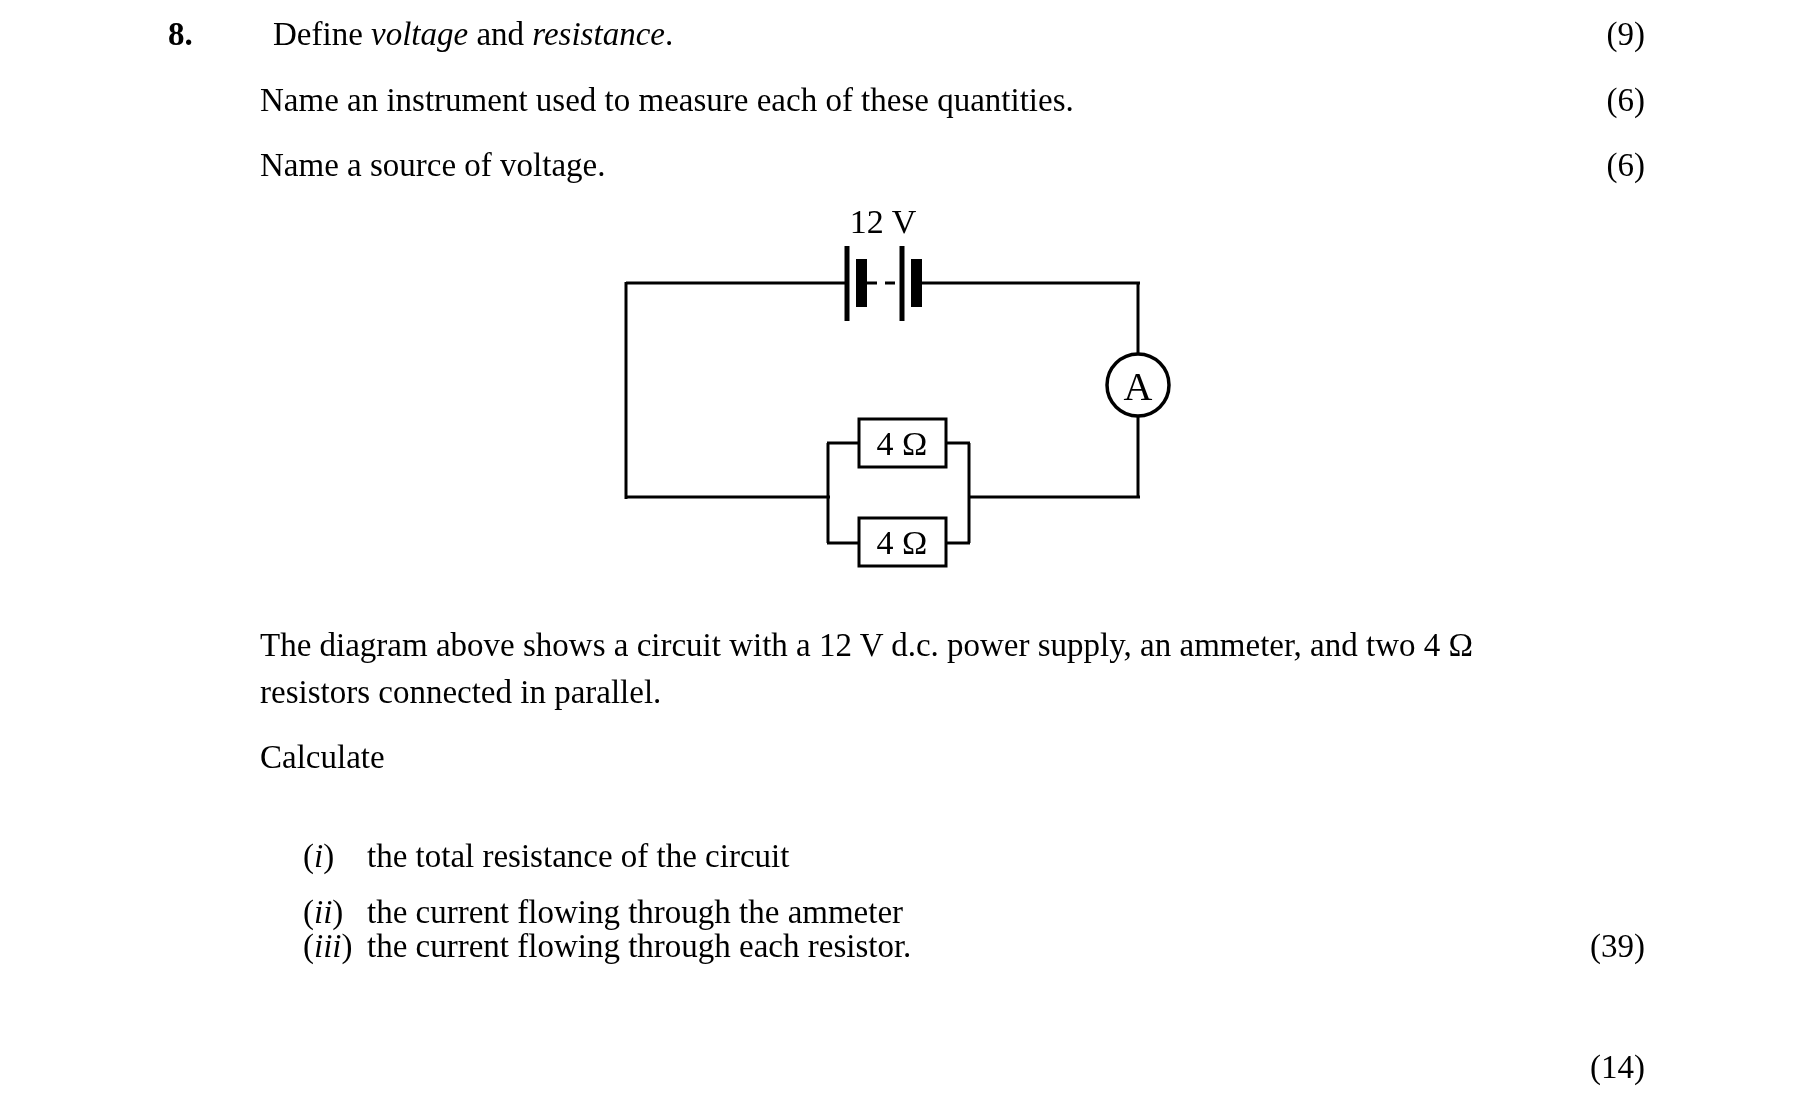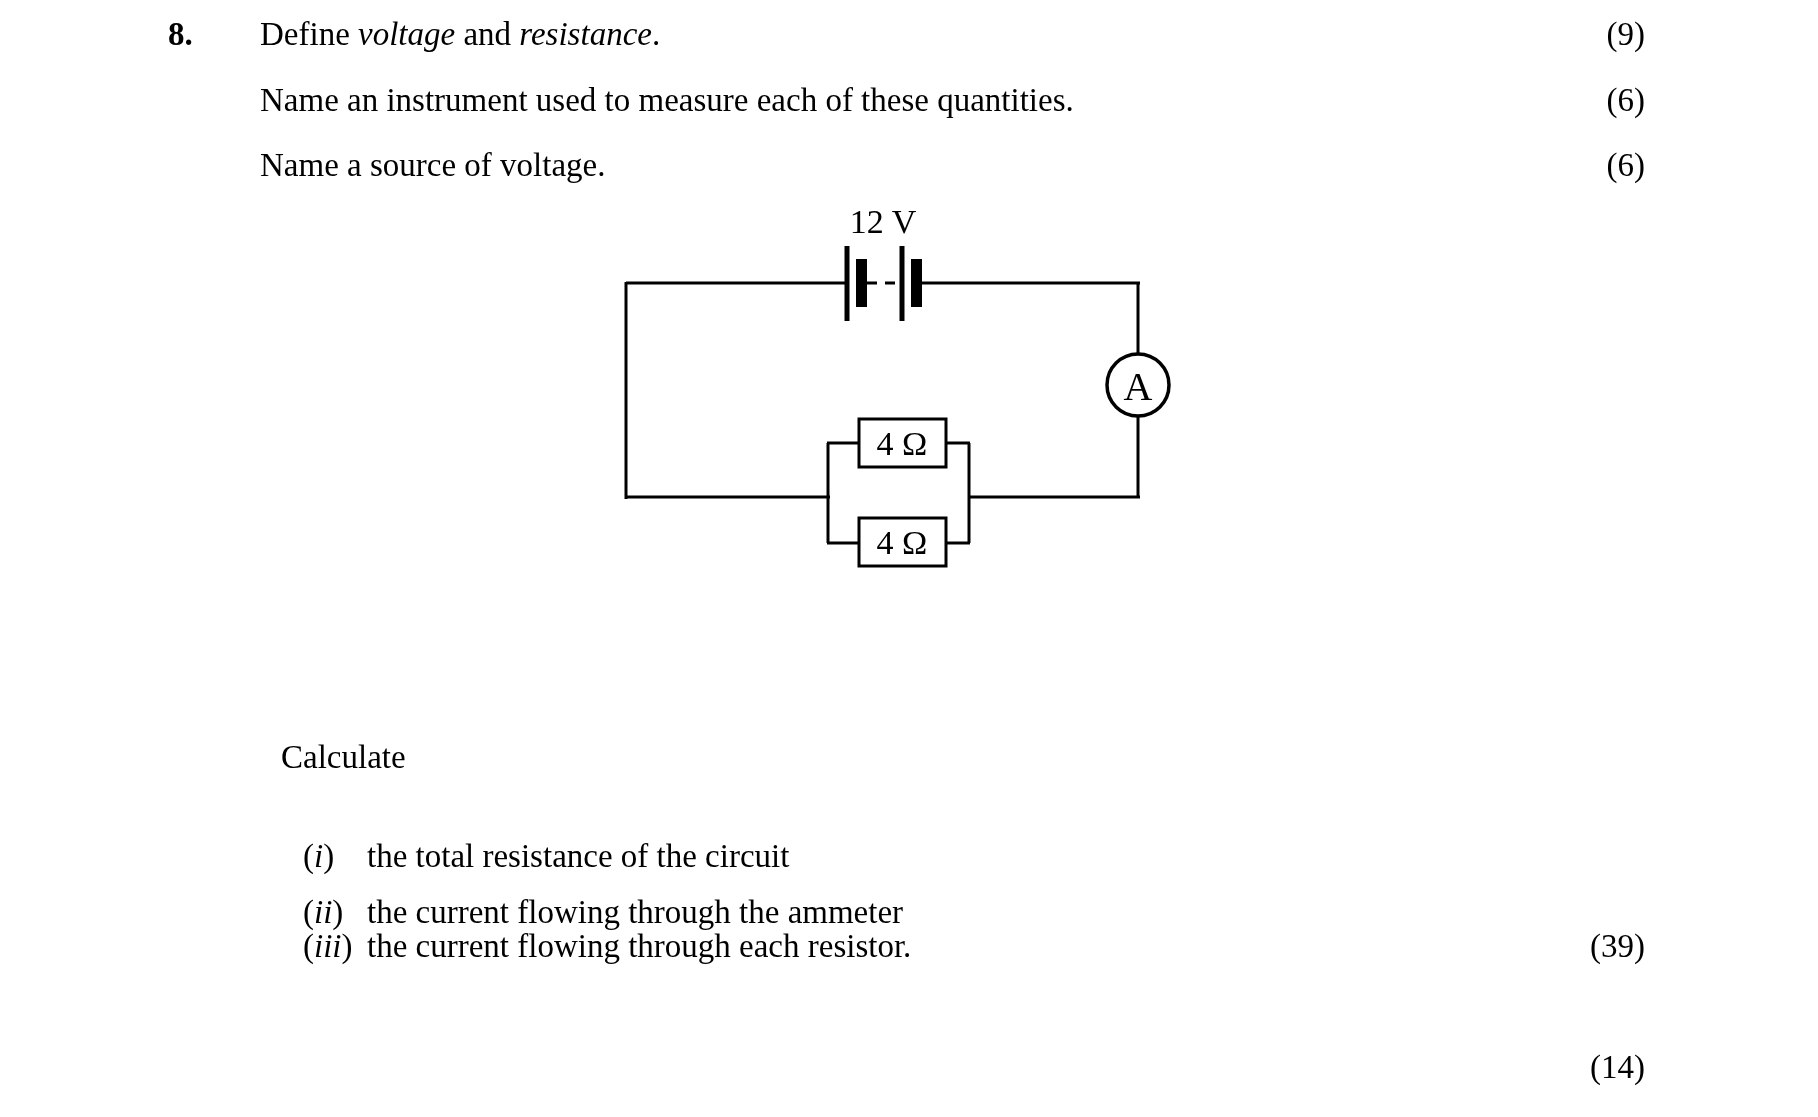--- a/index.html
+++ b/index.html
@@ -15,21 +15,21 @@
   .marks{position:absolute;right:173px;font-size:33px;line-height:40px;white-space:nowrap;}
   .para{position:absolute;white-space:nowrap;font-size:33px;line-height:47px;}
   .item-marker{display:inline-block;width:64px;}
   svg text{font-family:"Liberation Serif","DejaVu Serif",serif;fill:#000;}
 </style>
 </head>
 <body>
 
 <div class="abs txt bold" style="top:14px;left:168px;">8.</div>
 
-<div class="abs txt" style="top:14px;left:260px;">
+<div class="abs txt" style="top:14px;left:273px;">
   <span>Define </span><span class="it">voltage</span><span> and </span><span class="it">resistance</span><span>.</span>
 </div>
 <div class="marks" style="top:14px;">(9)</div>
 
 <div class="abs txt" style="top:80px;left:260px;">Name an instrument used to measure each of these quantities.</div>
 <div class="marks" style="top:80px;">(6)</div>
 
 <div class="abs txt" style="top:145px;left:260px;">Name a source of voltage.</div>
 <div class="marks" style="top:145px;">(6)</div>
 
@@ -68,23 +68,25 @@
 
     <rect x="279" y="224" width="87" height="48" fill="#fff" stroke="#000" stroke-width="3"></rect>
     <text x="322" y="249" font-size="34" text-anchor="middle" dy="0.33em">4 Ω</text>
 
     <rect x="279" y="323" width="87" height="48" fill="#fff" stroke="#000" stroke-width="3"></rect>
     <text x="322" y="348" font-size="34" text-anchor="middle" dy="0.33em">4 Ω</text>
   </g>
 </svg>
 
 <div class="para" style="top:622px;left:260px;">
+  <div>The diagram above shows a circuit with a 12 V d.c. power supply, an ammeter, and two 4 Ω</div>
+  <div>resistors connected in parallel.</div>
 </div>
 
-<div class="abs txt" style="top:737px;left:260px;margin-left:21px;">Calculate</div>
+<div class="abs txt" style="top:737px;left:260px;">Calculate</div>
 
 <div class="abs txt" style="top:836px;left:303px;">
   <span class="item-marker"><span>(</span><span class="it">i</span><span>)</span></span><span>the total resistance of the circuit</span>
 </div>
 
 <div class="abs txt" style="top:863px;left:303px;margin-top:29px;">
   <span class="item-marker"><span>(</span><span class="it">ii</span><span>)</span></span><span>the current flowing through the ammeter</span>
 </div>
 
 <div class="abs txt" style="top:926px;left:303px;">

